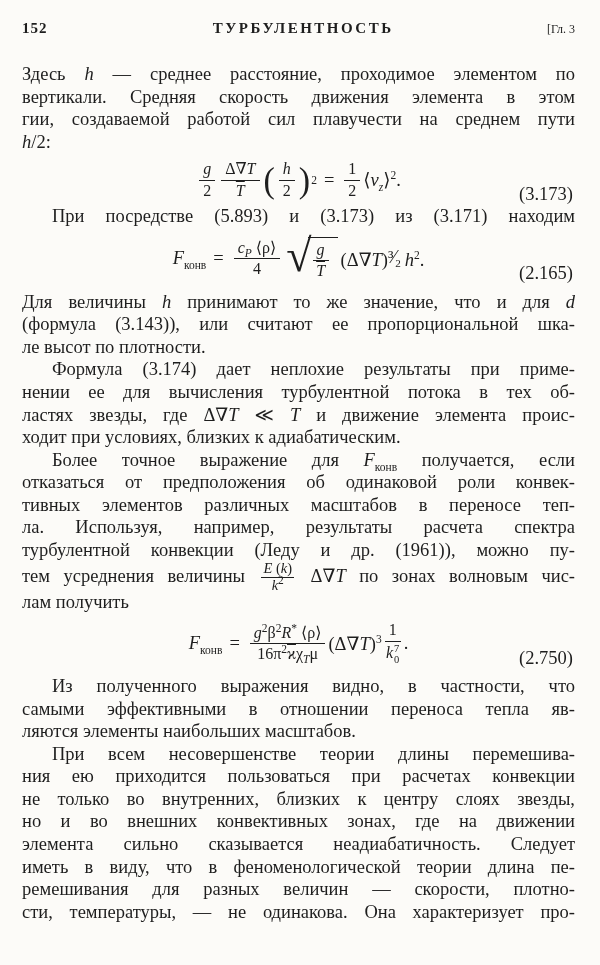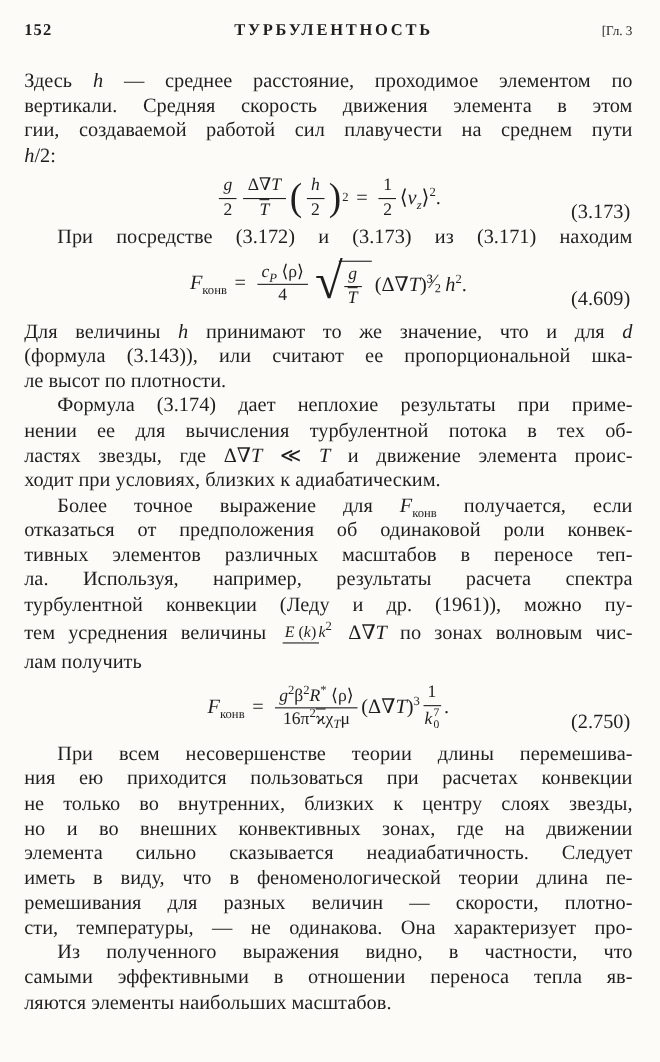--- a/index.html
+++ b/index.html
@@ -31,21 +31,21 @@
   .frac{display:inline-flex;flex-direction:column;align-items:center;font-size:16px;line-height:1.15;margin:0 3px;vertical-align:middle;}
   .frac .fn{border-bottom:1.3px solid currentColor;padding:0 4px 1px;white-space:nowrap;}
   .frac .fd{padding-top:1px;white-space:nowrap;}
   .bigp{font-size:34px;font-weight:400;line-height:0.9;display:inline-block;transform:scaleY(1.05);margin:0 1px;}
   .op{margin:0 7px;}
   .tail{white-space:nowrap;}
   .root{display:inline-flex;align-items:flex-start;margin:0 3px;}
   .radsign{font-size:46px;line-height:40px;display:inline-block;transform:translateY(-1px);}
   .radicand{border-top:1.6px solid currentColor;margin-left:-4px;padding:3px 6px 0 2px;display:inline-flex;align-items:center;}
   .stack{display:inline-flex;flex-direction:column;align-items:center;font-size:10.5px;line-height:1.1;margin-left:1px;vertical-align:middle;}
-  .ifrac{display:inline-flex;flex-direction:row;align-items:center;font-size:14.5px;line-height:1.1;vertical-align:middle;margin:-3px 3px;}
+  .ifrac{display:inline-flex;flex-direction:column;align-items:center;font-size:14.5px;line-height:1.1;vertical-align:middle;margin:-3px 3px;}
   .ifrac .fn{border-bottom:1px solid currentColor;padding:0 2px;white-space:nowrap;}
   .ifrac .fd{white-space:nowrap;}
   .f-block-173{margin:7px 0 5px;}
   .f-block-174{margin:9px 0 10px;}
   .f-block-175{margin:8px 0 9px;}
   .tallline{line-height:29px;}
 </style>
 </head>
 <body>
 
@@ -85,21 +85,21 @@
       <span class="frac">
           <span class="fn"><span>1</span></span>
           <span class="fd"><span>2</span></span>
         </span>
       <span class="tail"><span>⟨</span><span class="it">v</span><span class="sub it">z</span><span>⟩</span><span class="sup">2</span><span>.</span></span>
     </span>
     <span class="eqnum">(3.173)</span>
   </div>
 
   <div>
-    <div class="ln ind"><span>При посредстве (3.172) и (3.173) из (3.171) находим</span></div>
+    <div class="ln ind"><span>При посредстве (5.893) и (3.173) из (3.171) находим</span></div>
   </div>
 
   <div class="formula-row f-block-174">
     <span class="formula">
       <span class="tail"><span class="it">F</span><span class="sub">конв</span></span>
       <span class="op">=</span>
       <span class="frac">
           <span class="fn"><span class="it">c</span><span class="sub it">P</span><span> ⟨ρ⟩</span></span>
           <span class="fd"><span>4</span></span>
         </span>
@@ -107,21 +107,21 @@
         <span class="radsign">√</span>
         <span class="radicand">
           <span class="frac">
               <span class="fn"><span class="it">g</span></span>
               <span class="fd"><span class="it bar">T</span></span>
             </span>
         </span>
       </span>
       <span class="tail"><span>(Δ∇</span><span class="it">T</span><span>)</span><span class="fsup">³⁄₂</span><span> </span><span class="it">h</span><span class="sup">2</span><span>.</span></span>
     </span>
-    <span class="eqnum">(4.609)</span>
+    <span class="eqnum">(2.165)</span>
   </div>
 
   <div>
     <div class="ln"><span>Для величины </span><span class="it">h</span><span> принимают то же значение, что и для </span><span class="it">d</span></div>
     <div class="ln"><span>(формула (3.143)), или считают ее пропорциональной шка-</span></div>
     <div class="ln last"><span>ле высот по плотности.</span></div>
   </div>
 
   <div>
     <div class="ln ind"><span>Формула (3.174) дает неплохие результаты при приме-</span></div>
@@ -162,29 +162,29 @@
               <span>7</span>
               <span>0</span>
             </span></span>
       </span>
       <span class="tail"><span>.</span></span>
     </span>
     <span class="eqnum">(2.750)</span>
   </div>
 
   <div>
+    <div class="ln ind"><span>Из полученного выражения видно, в частности, что</span></div>
+    <div class="ln"><span>самыми эффективными в отношении переноса тепла яв-</span></div>
+    <div class="ln last"><span>ляются элементы наибольших масштабов.</span></div>
+  </div>
+
+  <div>
     <div class="ln ind"><span>При всем несовершенстве теории длины перемешива-</span></div>
     <div class="ln"><span>ния ею приходится пользоваться при расчетах конвекции</span></div>
     <div class="ln"><span>не только во внутренних, близких к центру слоях звезды,</span></div>
     <div class="ln"><span>но и во внешних конвективных зонах, где на движении</span></div>
     <div class="ln"><span>элемента сильно сказывается неадиабатичность. Следует</span></div>
     <div class="ln"><span>иметь в виду, что в феноменологической теории длина пе-</span></div>
     <div class="ln"><span>ремешивания для разных величин — скорости, плотно-</span></div>
     <div class="ln"><span>сти, температуры, — не одинакова. Она характеризует про-</span></div>
   </div>
 
-  <div>
-    <div class="ln ind"><span>Из полученного выражения видно, в частности, что</span></div>
-    <div class="ln"><span>самыми эффективными в отношении переноса тепла яв-</span></div>
-    <div class="ln last"><span>ляются элементы наибольших масштабов.</span></div>
-  </div>
-
 </div>
 
 </body></html>

